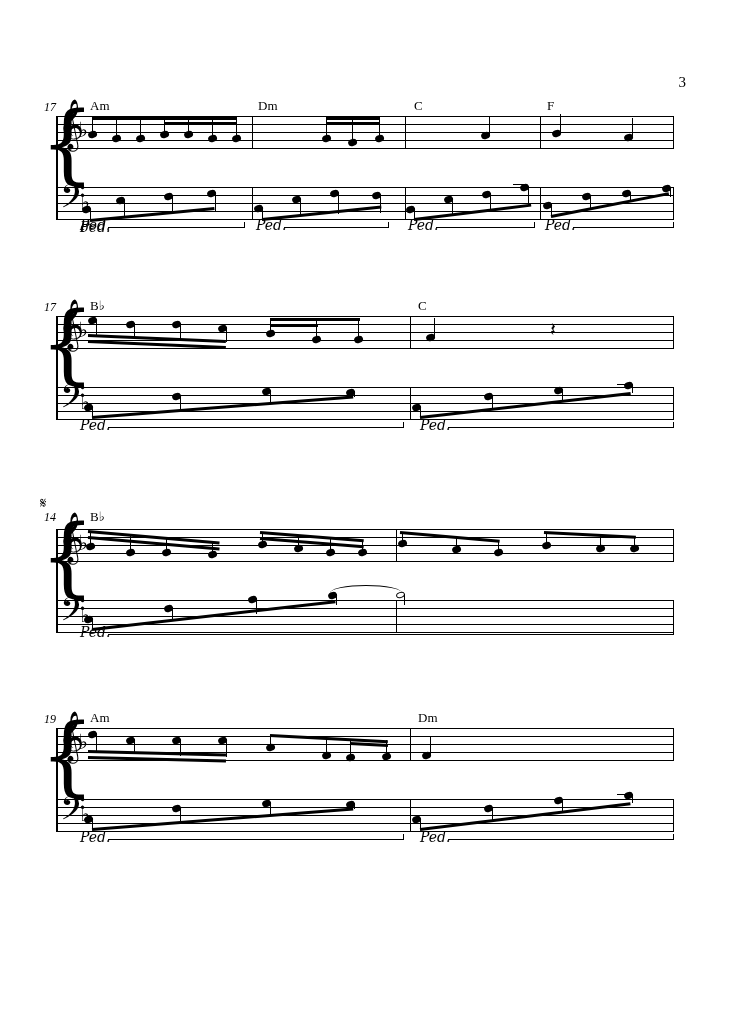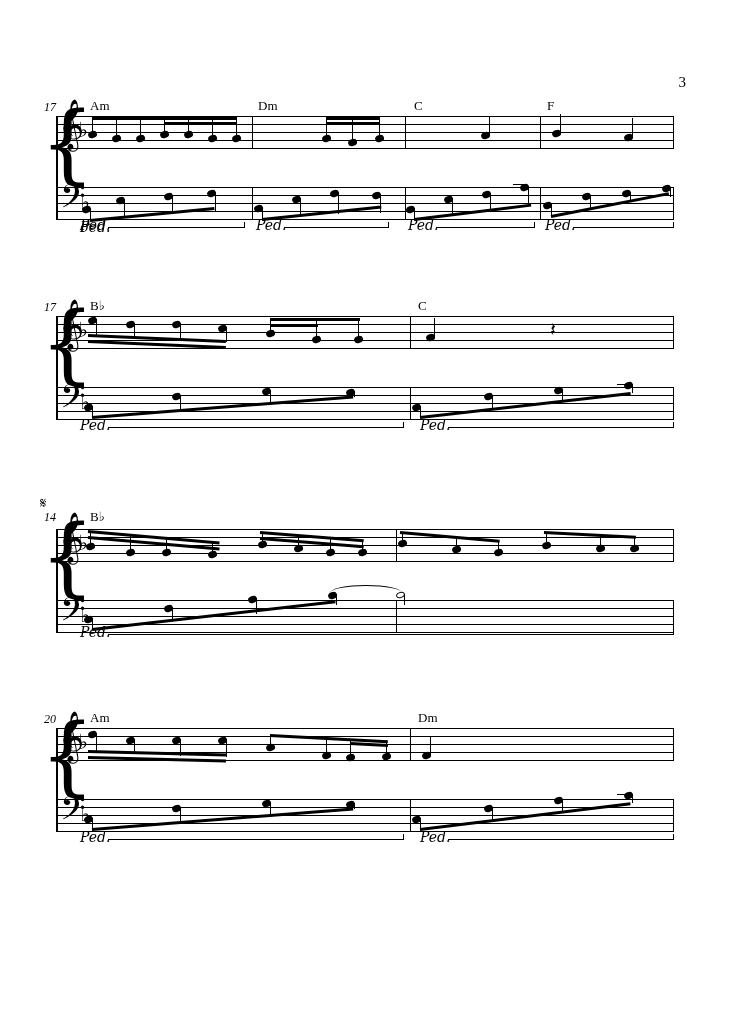--- a/index.html
+++ b/index.html
@@ -497,21 +497,21 @@
     <div class="stem" style="left:404px;top:89px;height:11px;"></div>
   </div>
 
   <div class="system" style="top:625px;height:14px;">
     <div class="ped" style="left:80px;top:0px;">Ped.</div>
     <div class="pedline" style="left:108px;top:9px;width:565px;"></div>
     <div class="pedend" style="left:673px;top:4px;"></div>
   </div>
 
   <div class="system" style="top:712px;height:130px;">
-    <div class="measure-number" style="left:44px;top:0px;">20</div>
+    <div class="measure-number" style="left:44px;top:0px;">19</div>
     <div class="chord" style="left:90px;top:-2px;">Am</div>
     <div class="chord" style="left:418px;top:-2px;">Dm</div>
 
     <div class="brace" style="top:12px;">{</div>
     <div class="sysbar" style="top:16px;height:103px;"></div>
 
     <div class="staff" style="top:16px;">
       <div class="line"></div>
         <div class="line"></div>
         <div class="line"></div>

